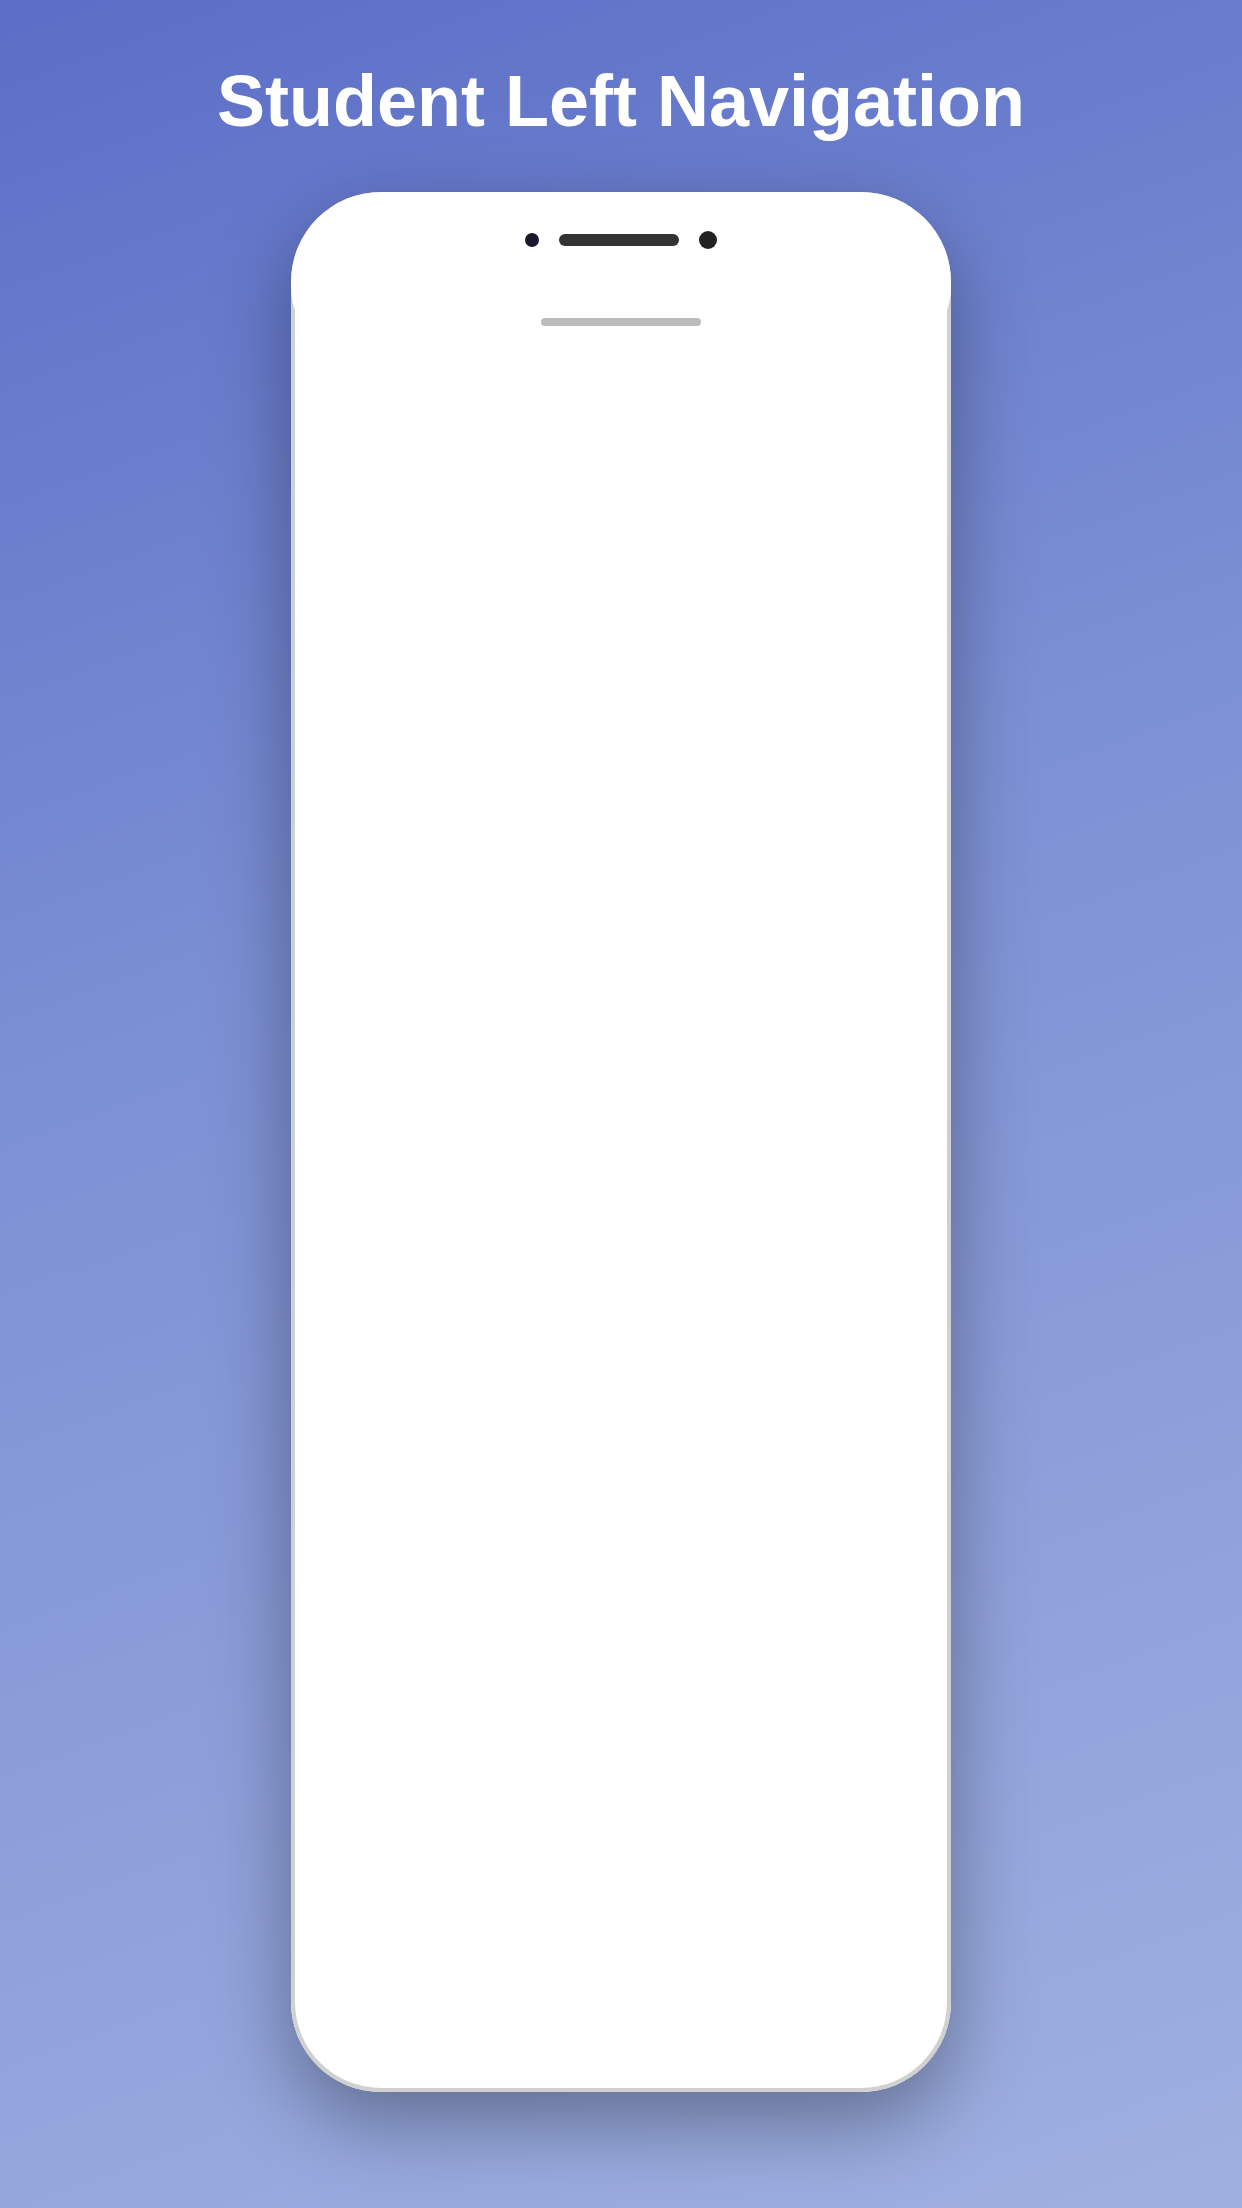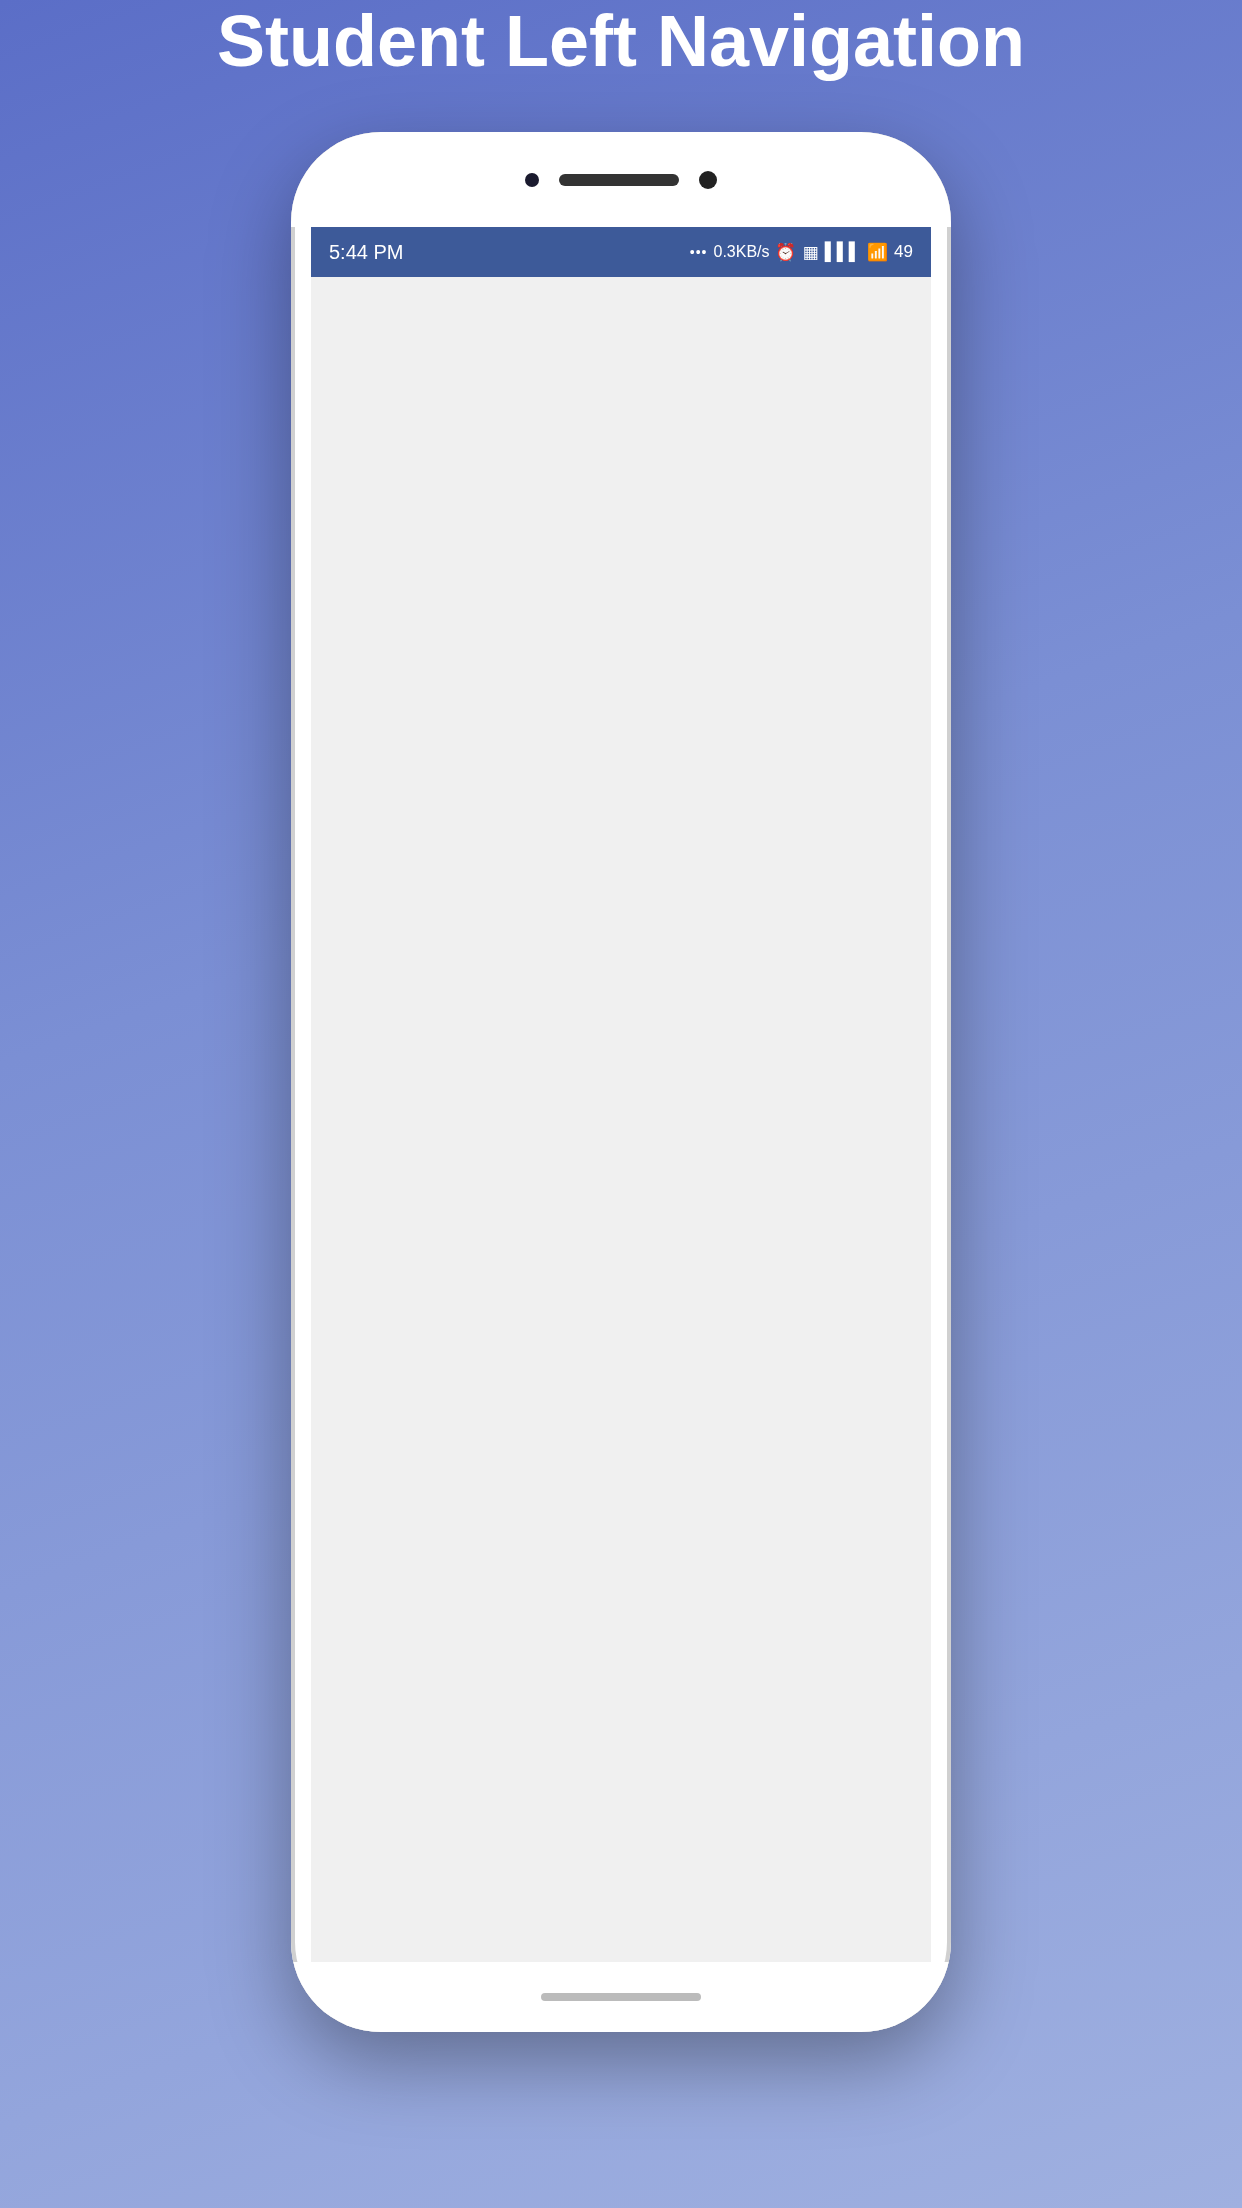--- a/index.html
+++ b/index.html
@@ -10,20 +10,21 @@
       display: flex;
       flex-direction: column;
       align-items: center;
       font-family: -apple-system, BlinkMacSystemFont, 'Segoe UI', Arial, sans-serif;
       overflow: hidden;
     }
     .page-title {
       color: white;
       font-size: 72px;
       font-weight: 600;
+      margin-top: 60px;
       margin-bottom: 50px;
     }
     
     .phone-shell {
       width: 660px;
       height: 1900px;
       background: white;
       border-radius: 90px;
       box-shadow: 0 30px 80px rgba(0,0,0,0.35), inset 0 0 0 4px #d0d0d0;
       position: relative;
@@ -155,71 +156,17 @@
 <h1 class="page-title">Student Left Navigation</h1>
 
 <div class="phone-shell">
 
   <div class="phone-top">
     <div class="phone-front-camera"></div>
     <div class="phone-speaker"></div>
     <div class="phone-camera"></div>
   </div>
 
-  <div class="phone-screen">
-
-    <div class="status-bar">
-      <span>5:44 PM</span>
-      <div class="status-right">
-        <span class="signal-dots">•••</span>
-        <span class="speed">0.3KB/s</span>
-        <span>⏰</span>
-        <span>▦</span>
-        <span>▌▌▌</span>
-        <span>📶</span>
-        <span>49</span>
-      </div>
-    </div>
-
-    <div class="screen-content">
-
-      <div class="main-content">
-        
-        
-        
-      </div>
-
-      <div class="nav-drawer">
-
-        <div class="nav-items">
-          
-          
-          
-          
-          
-          
-          
-          
-          
-          
-          
-          
-          
-          
-          
-          
-          
-          
-          
-          
-          
-          
-          
-          
-        </div>
-      </div>
-    </div>
-  </div>
 
   <div class="phone-bottom">
     <div class="home-indicator"></div>
   </div>
 </div>
 
 </body></html>

